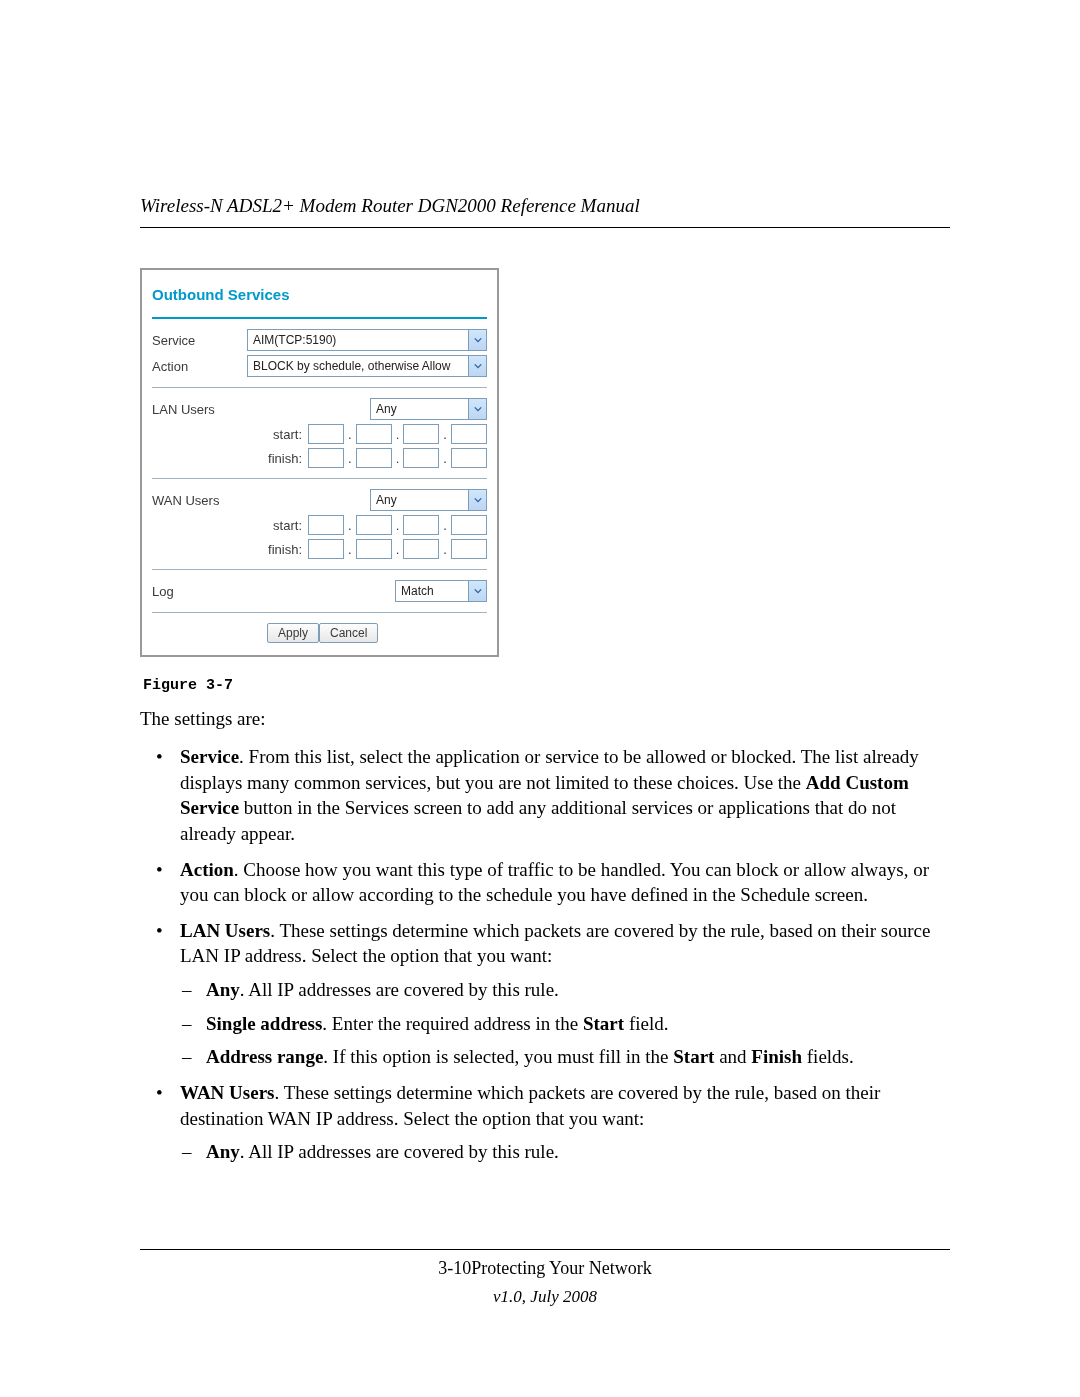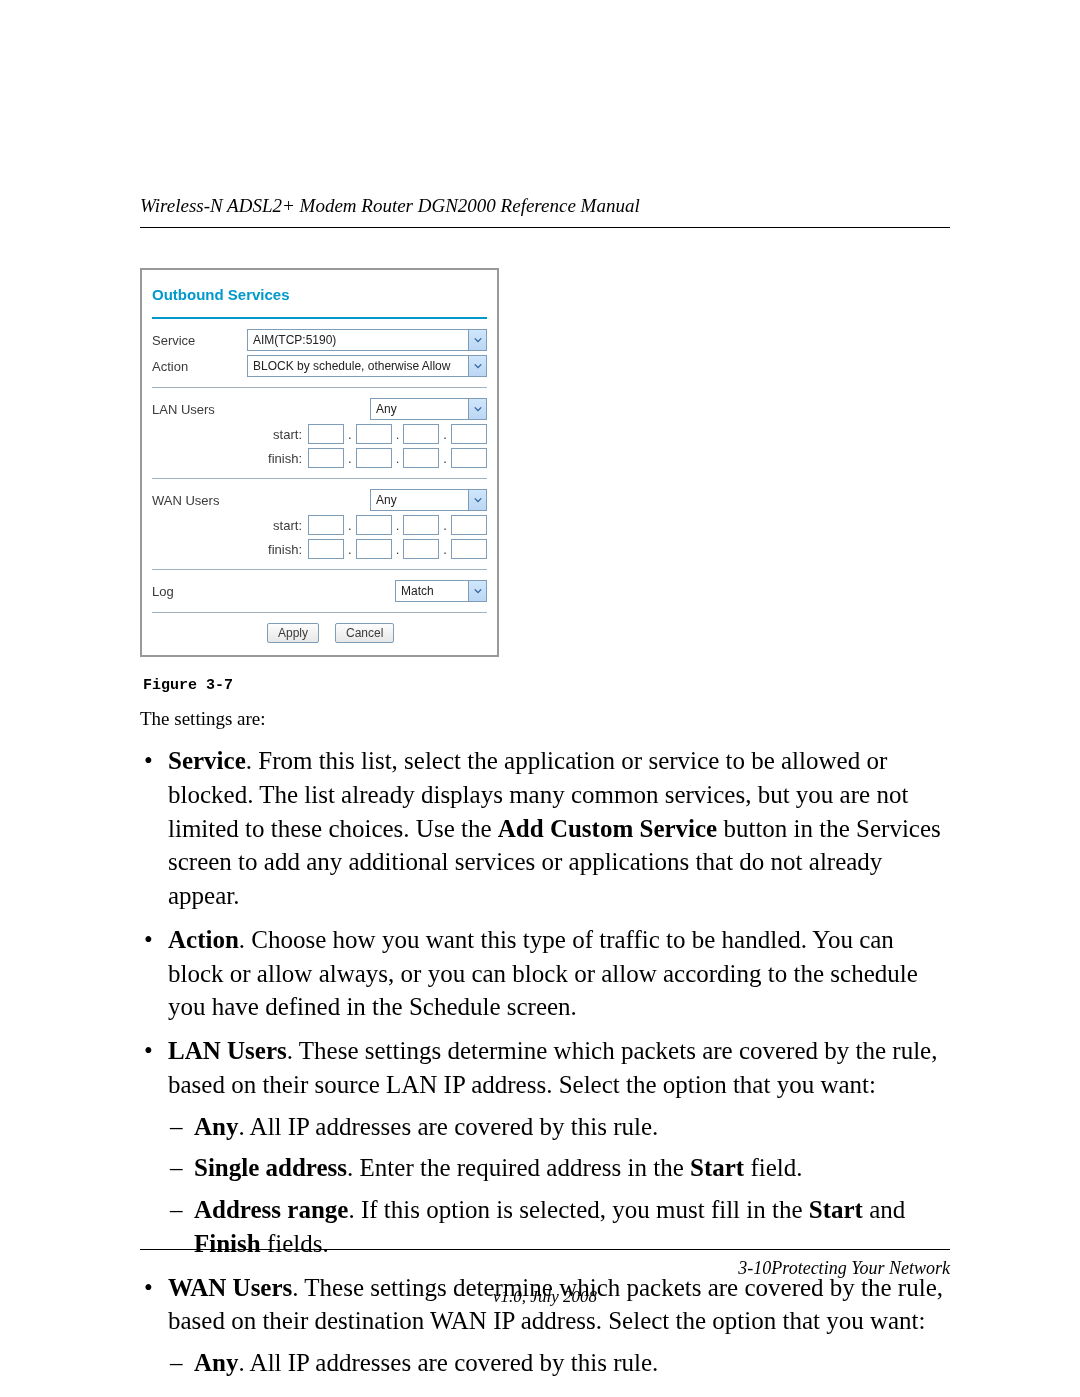--- a/index.html
+++ b/index.html
@@ -53,40 +53,40 @@
   border-left:1px solid #7e9db9;
   display:flex;align-items:center;justify-content:center;
 }
 .sel .arrow svg{width:8px;height:8px;}
 .sel.sm{width:115px;flex:0 0 115px;margin-left:auto;}
 .ip-row{display:flex;align-items:center;}
 .ip-row .oct{
   width:34px;height:18px;border:1px solid #7e9db9;background:#fff;margin:0 0;
 }
 .ip-row .dot{padding:0 4px;}
-.btns{display:flex;gap:16px;margin-top:10px;margin-left:115px;}
+.btns{display:flex;gap:0;margin-top:10px;margin-left:115px;}
 .btn{
   border:1px solid #7e9db9;background:linear-gradient(#fdfdfd,#e7e7e7);
   padding:2px 10px;font-size:12px;border-radius:2px;
 }
 .fig-caption{font-family:Liberation Mono, monospace;font-weight:bold;font-size:15px;margin:12px 0 14px 3px;}
 .intro{font-size:19px;margin:6px 0 14px 0;}
-ul.bullets{list-style:none;padding:0;margin:0;font-size:25px;}
+ul.bullets{list-style:none;padding:0;margin:12px;font-size:19px;}
 ul.bullets>li{position:relative;padding-left:28px;margin:10px 0;line-height:1.35;}
 ul.bullets>li::before{content:"•";position:absolute;left:4px;top:0;}
 ul.dashes{list-style:none;padding:0;margin:6px 0 0 0;}
 ul.dashes>li{position:relative;padding-left:26px;margin:8px 0;}
 ul.dashes>li::before{content:"–";position:absolute;left:2px;top:0;}
 b{font-weight:bold;}
 .footer{
   position:absolute;left:140px;right:130px;bottom:90px;
   font-size:18px;
 }
 .footer-line{border-top:1.5px solid #000;margin-bottom:8px;}
-.footer-row{display:flex;justify-content:flex-end;font-style:italic;}
+.footer-row{display:flex;justify-content:center;}
 .footer-ver{text-align:center;font-style:italic;font-size:17px;margin-top:8px;}
 </style>
 </head>
 <body>
 
 <div class="page">
 
   <div class="running-head">Wireless-N ADSL2+ Modem Router DGN2000 Reference Manual</div>
 
   <div class="figure-box">

